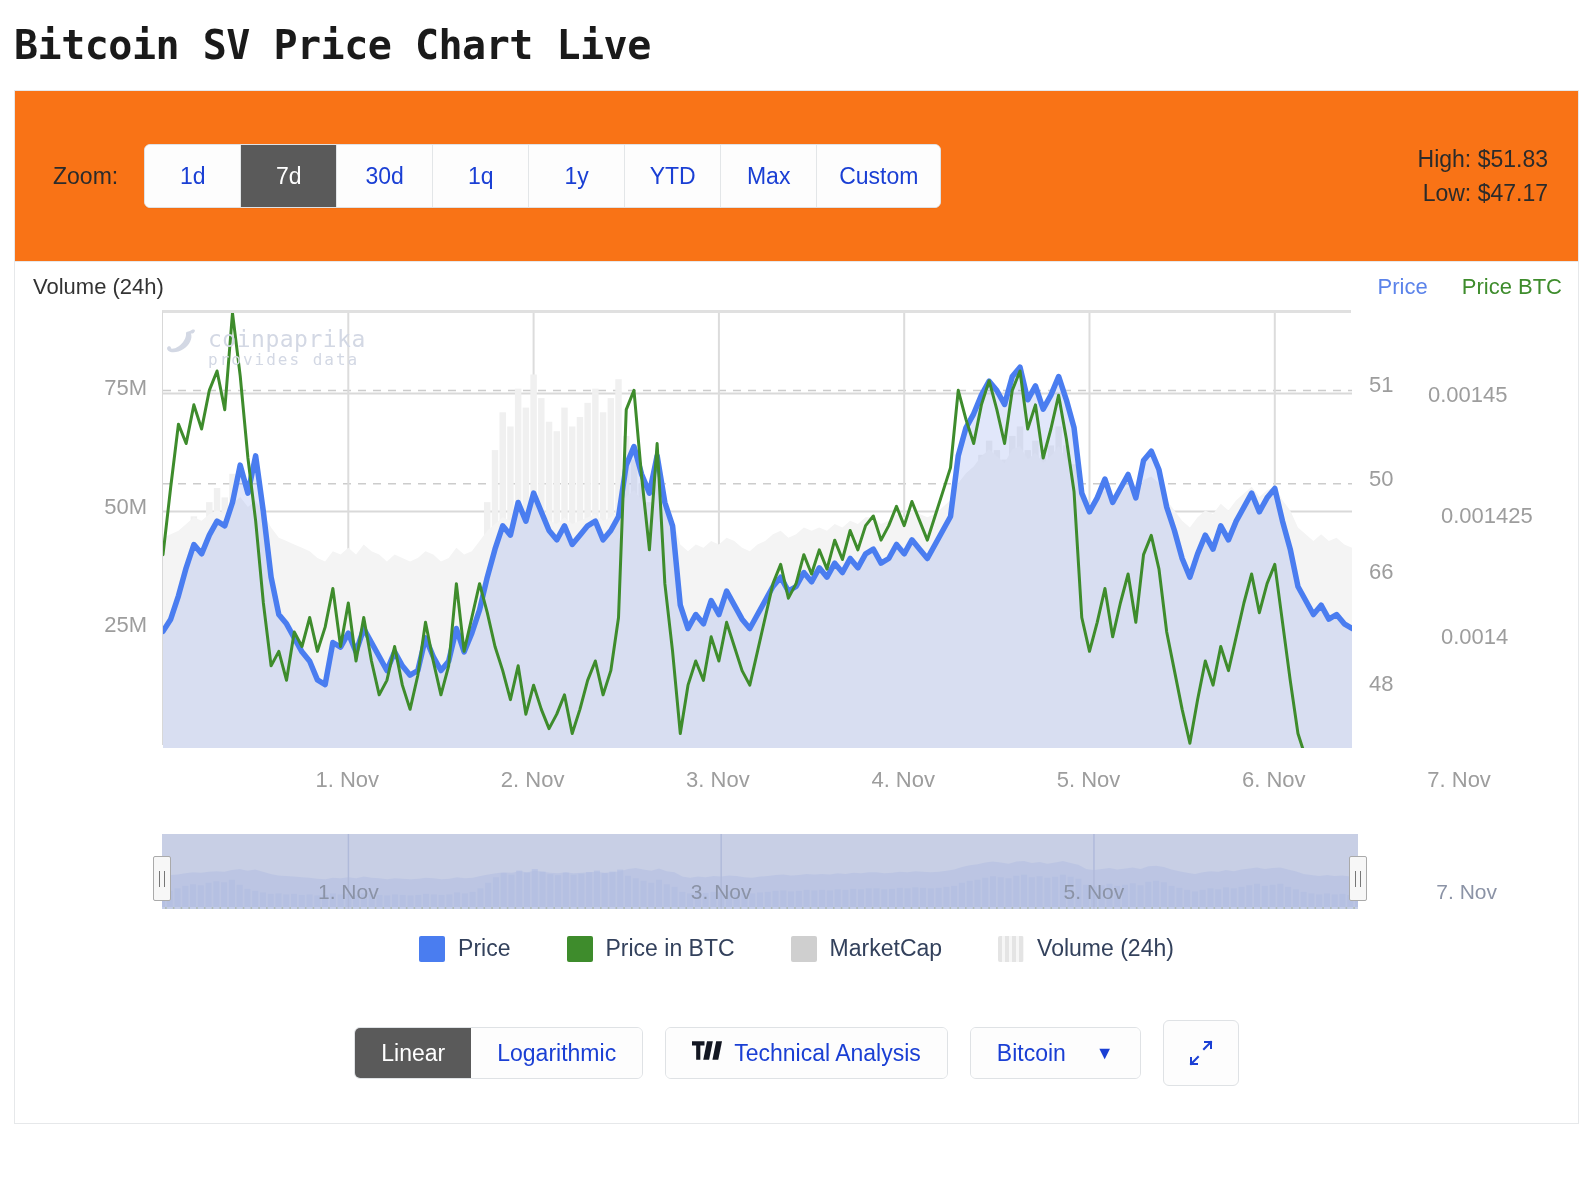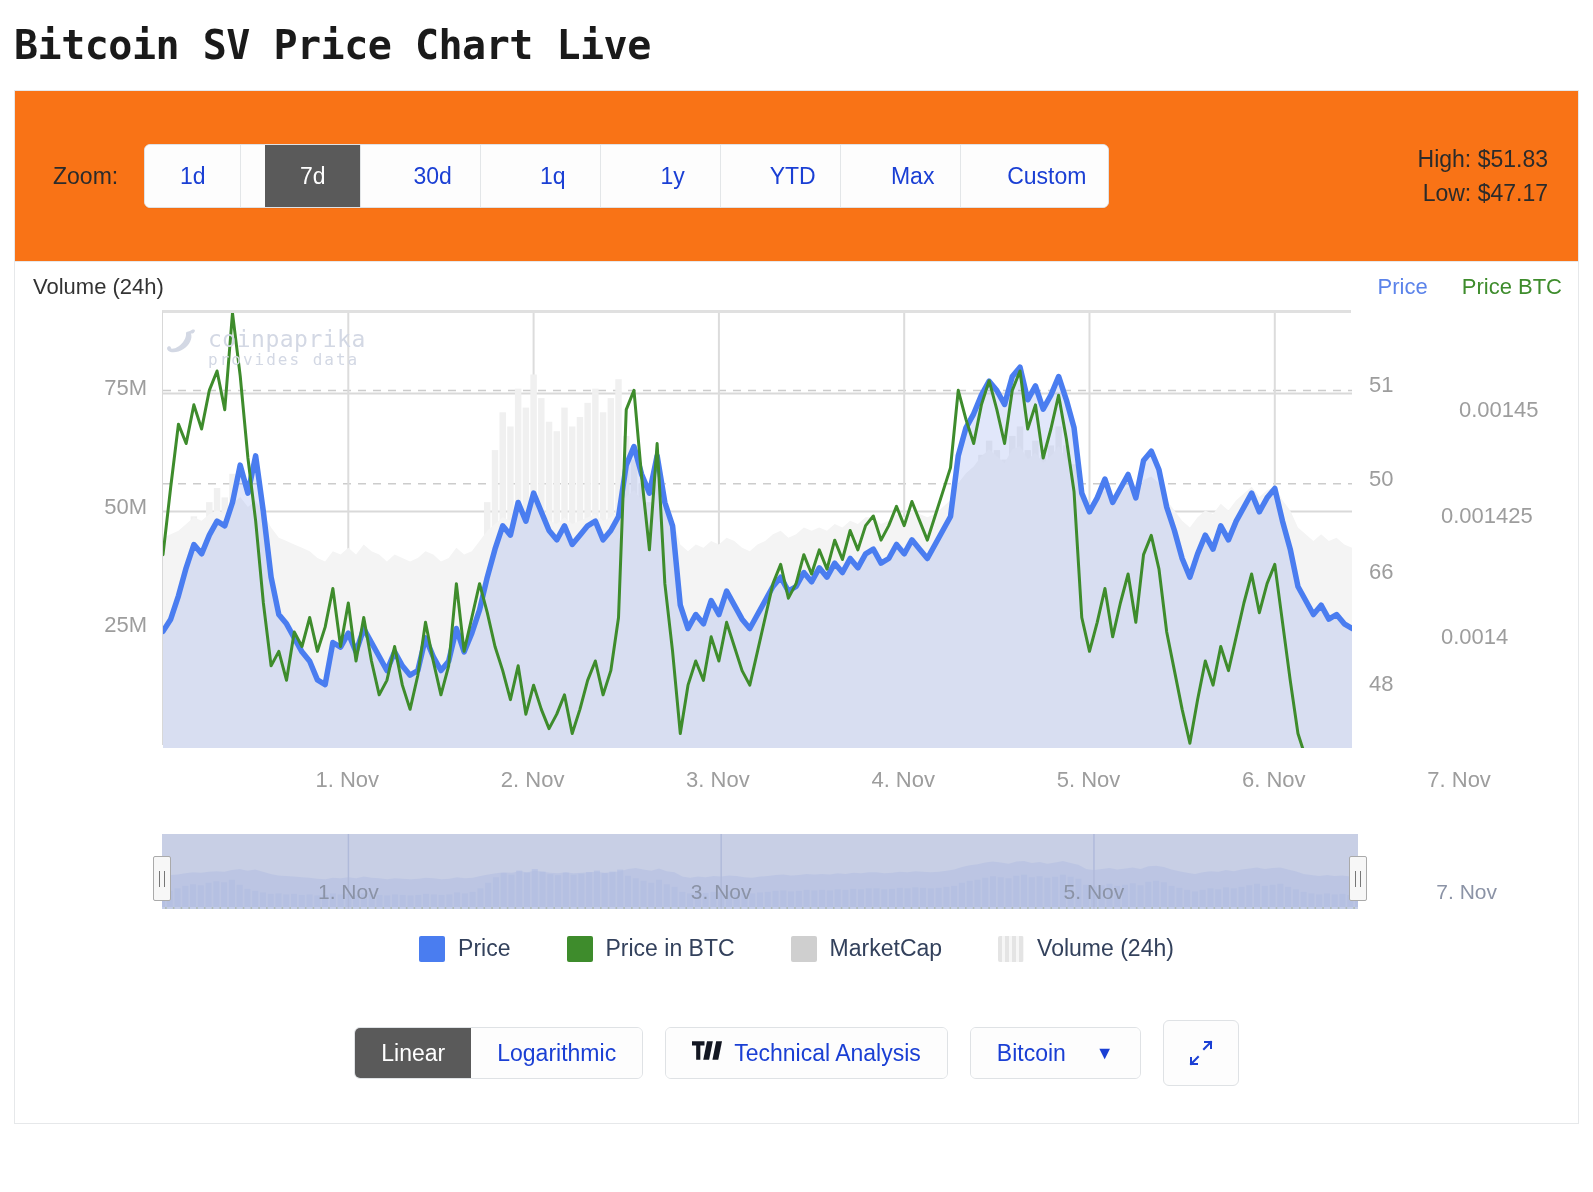--- a/index.html
+++ b/index.html
@@ -43,21 +43,20 @@
     margin-right:26px;
     white-space:nowrap;
   }
   .btn-group{
     display:flex;
     border:1px solid #dfe2e5;
     border-radius:6px;
     overflow:hidden;
     background:#fdfdfd;
     box-shadow:0 1px 1px rgba(0,0,0,.03);
-    gap:24px;
   }
   .btn-group .rbtn{
     font-size:23px;
     color:#1a3fd4;
     background:#fdfdfd;
     border:none;
     border-right:1px solid #e3e6e8;
     padding:0 22px;
     height:62px;
     line-height:62px;
@@ -459,21 +458,21 @@
   <div id="axis-labels">
       <div class="ax left" style="left: 12px; top: 349.793px; width: 120px;">25M</div>
       <div class="ax left" style="left: 12px; top: 231.587px; width: 120px;">50M</div>
       <div class="ax left" style="left: 12px; top: 113.38px; width: 120px;">75M</div>
       <div class="ax " style="left: 1354px; top: 390.521px; margin-top: 18px;">48</div>
       <div class="ax " style="left: 1354px; top: 297.174px;">66</div>
       <div class="ax " style="left: 1354px; top: 203.826px;">50</div>
       <div class="ax " style="left: 1354px; top: 110.479px;">51</div>
       <div class="ax " style="left: 1426px; top: 361.667px;">0.0014</div>
       <div class="ax " style="left: 1426px; top: 240.833px;">0.001425</div>
-      <div class="ax " style="left: 1444px; top: 120px; margin-top: 15px;">0.00145</div>
+      <div class="ax " style="left: 1413px; top: 120px;">0.00145</div>
       <div class="ax " style="left: 272.299px; top: 505px; width: 120px; text-align: center;">1. Nov</div>
       <div class="ax " style="left: 457.597px; top: 505px; width: 120px; text-align: center;">2. Nov</div>
       <div class="ax " style="left: 642.896px; top: 505px; width: 120px; text-align: center;">3. Nov</div>
       <div class="ax " style="left: 828.195px; top: 505px; width: 120px; text-align: center;">4. Nov</div>
       <div class="ax " style="left: 1013.49px; top: 505px; width: 120px; text-align: center;">5. Nov</div>
       <div class="ax " style="left: 1198.79px; top: 505px; width: 120px; text-align: center;">6. Nov</div>
       <div class="ax " style="left: 1384.09px; top: 505px; width: 120px; text-align: center;">7. Nov</div>
     </div>
 
   <div class="navigator">

